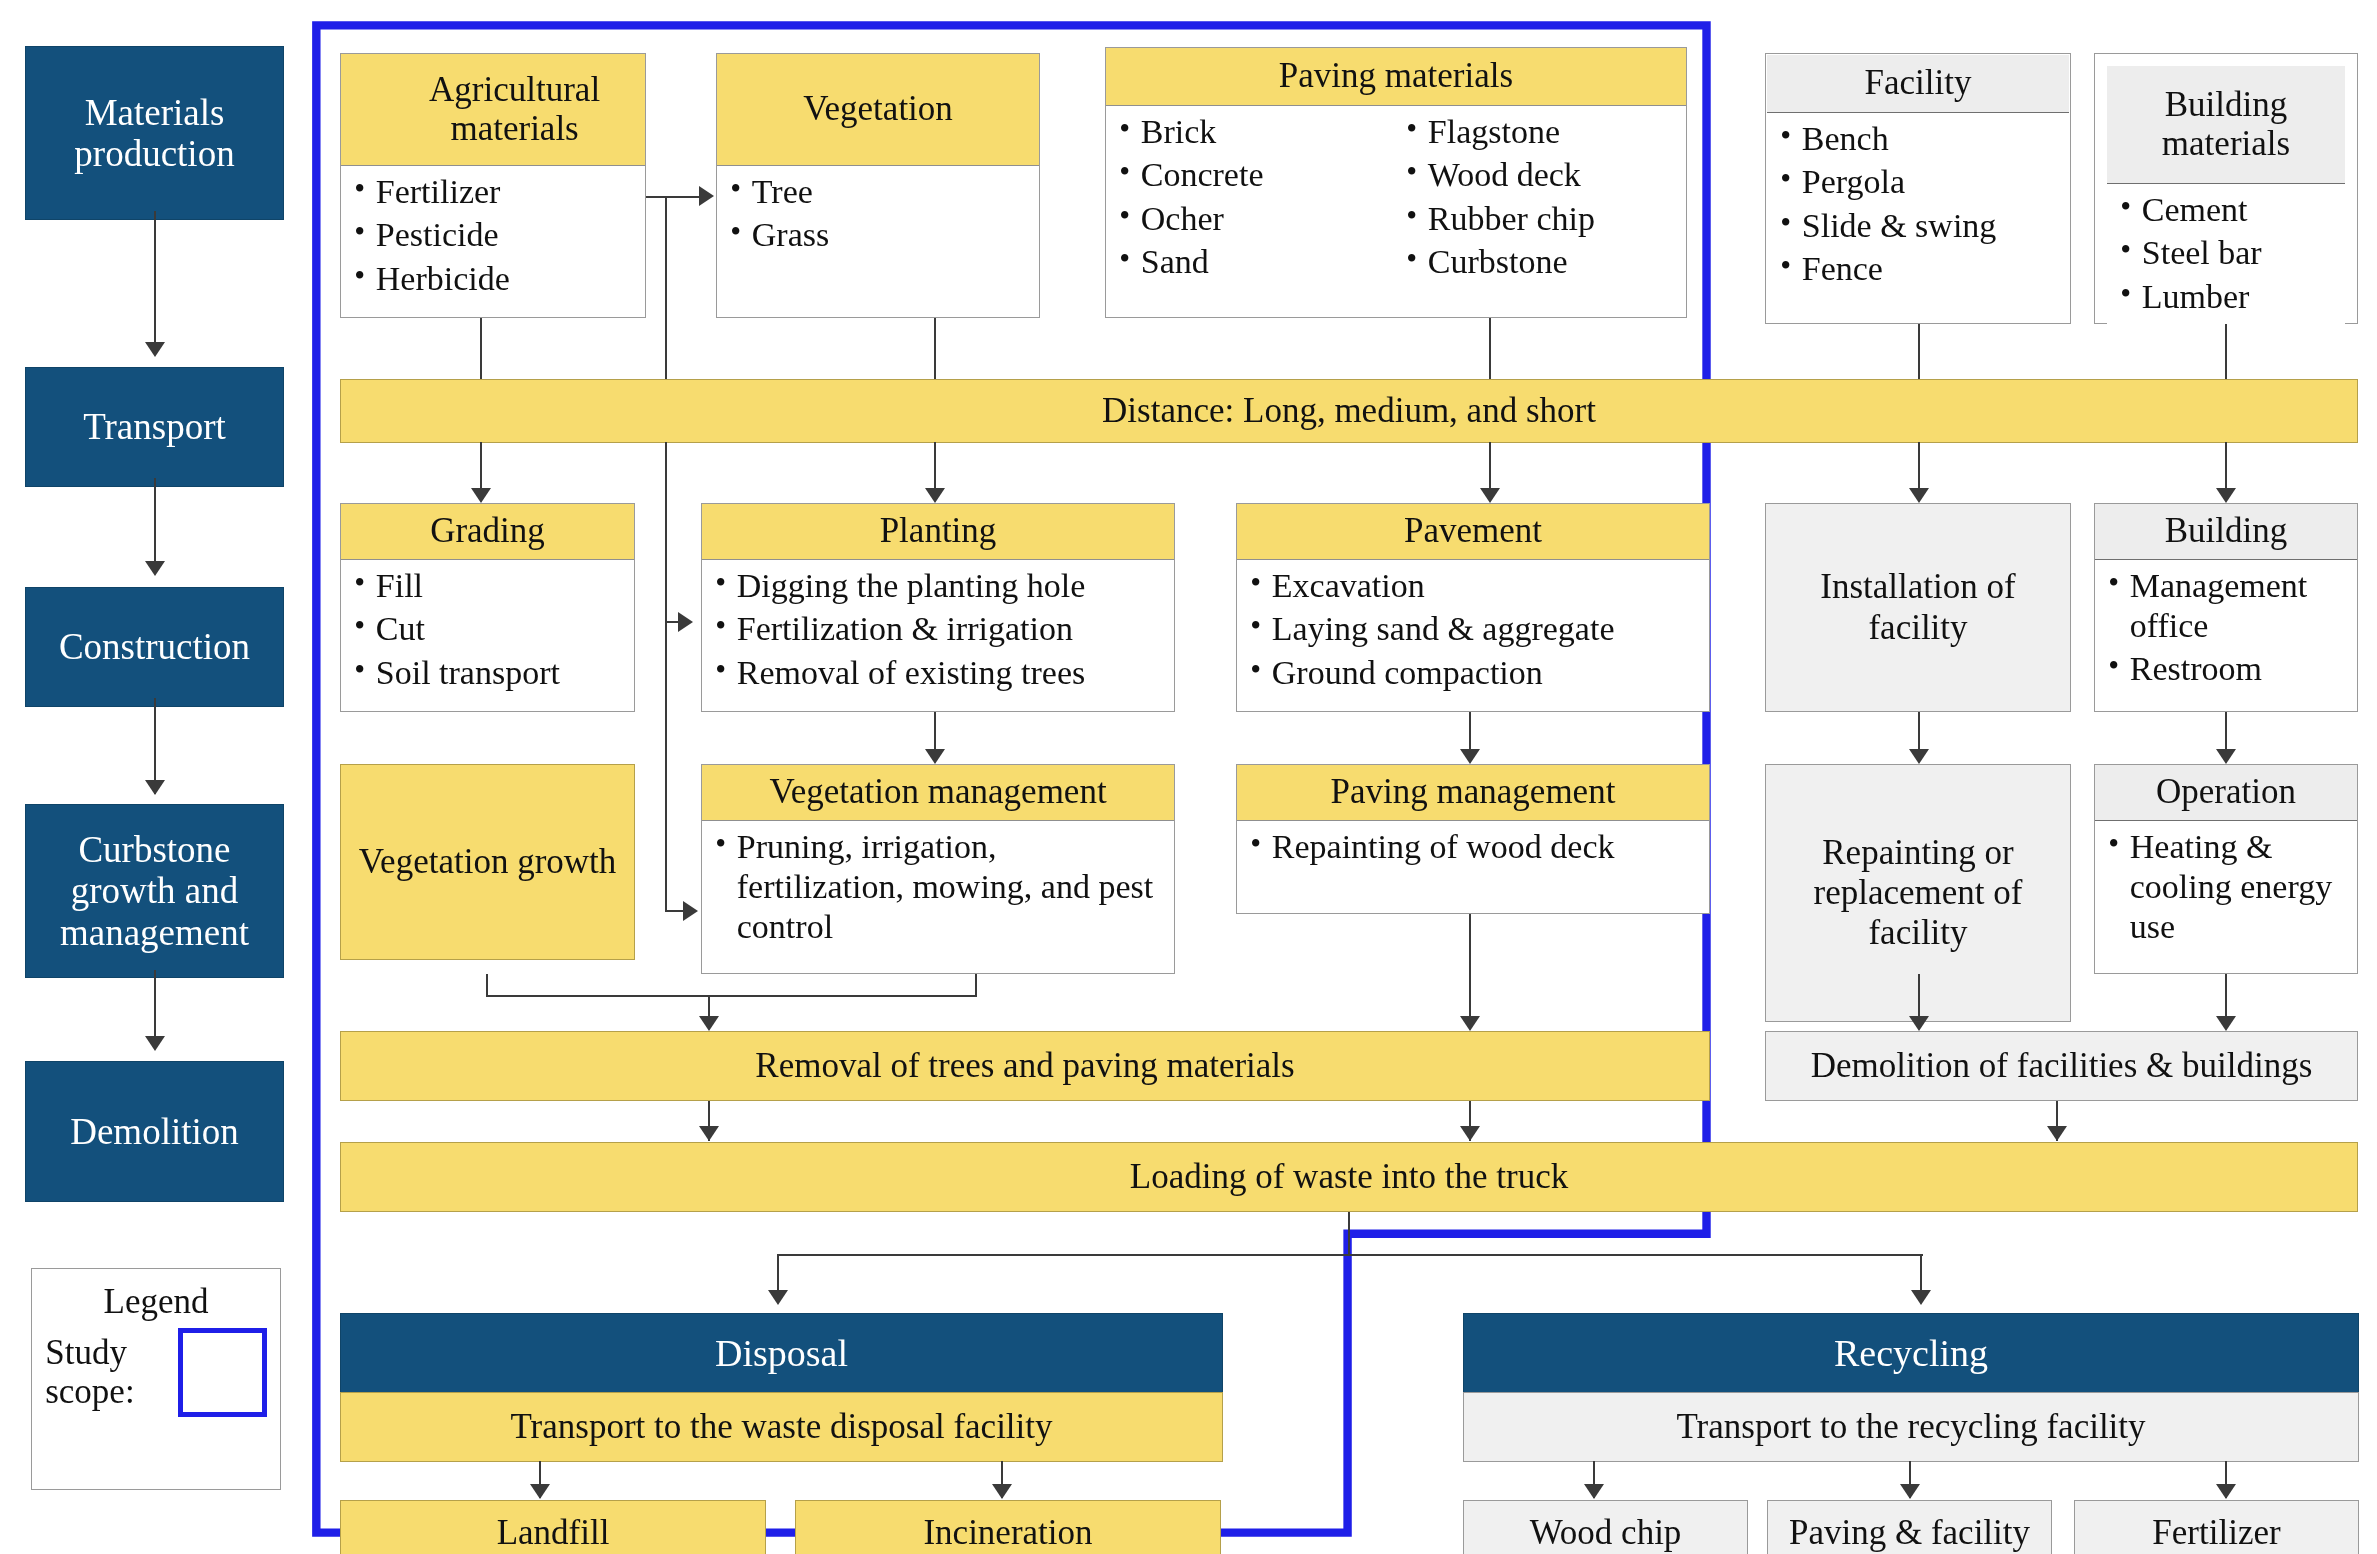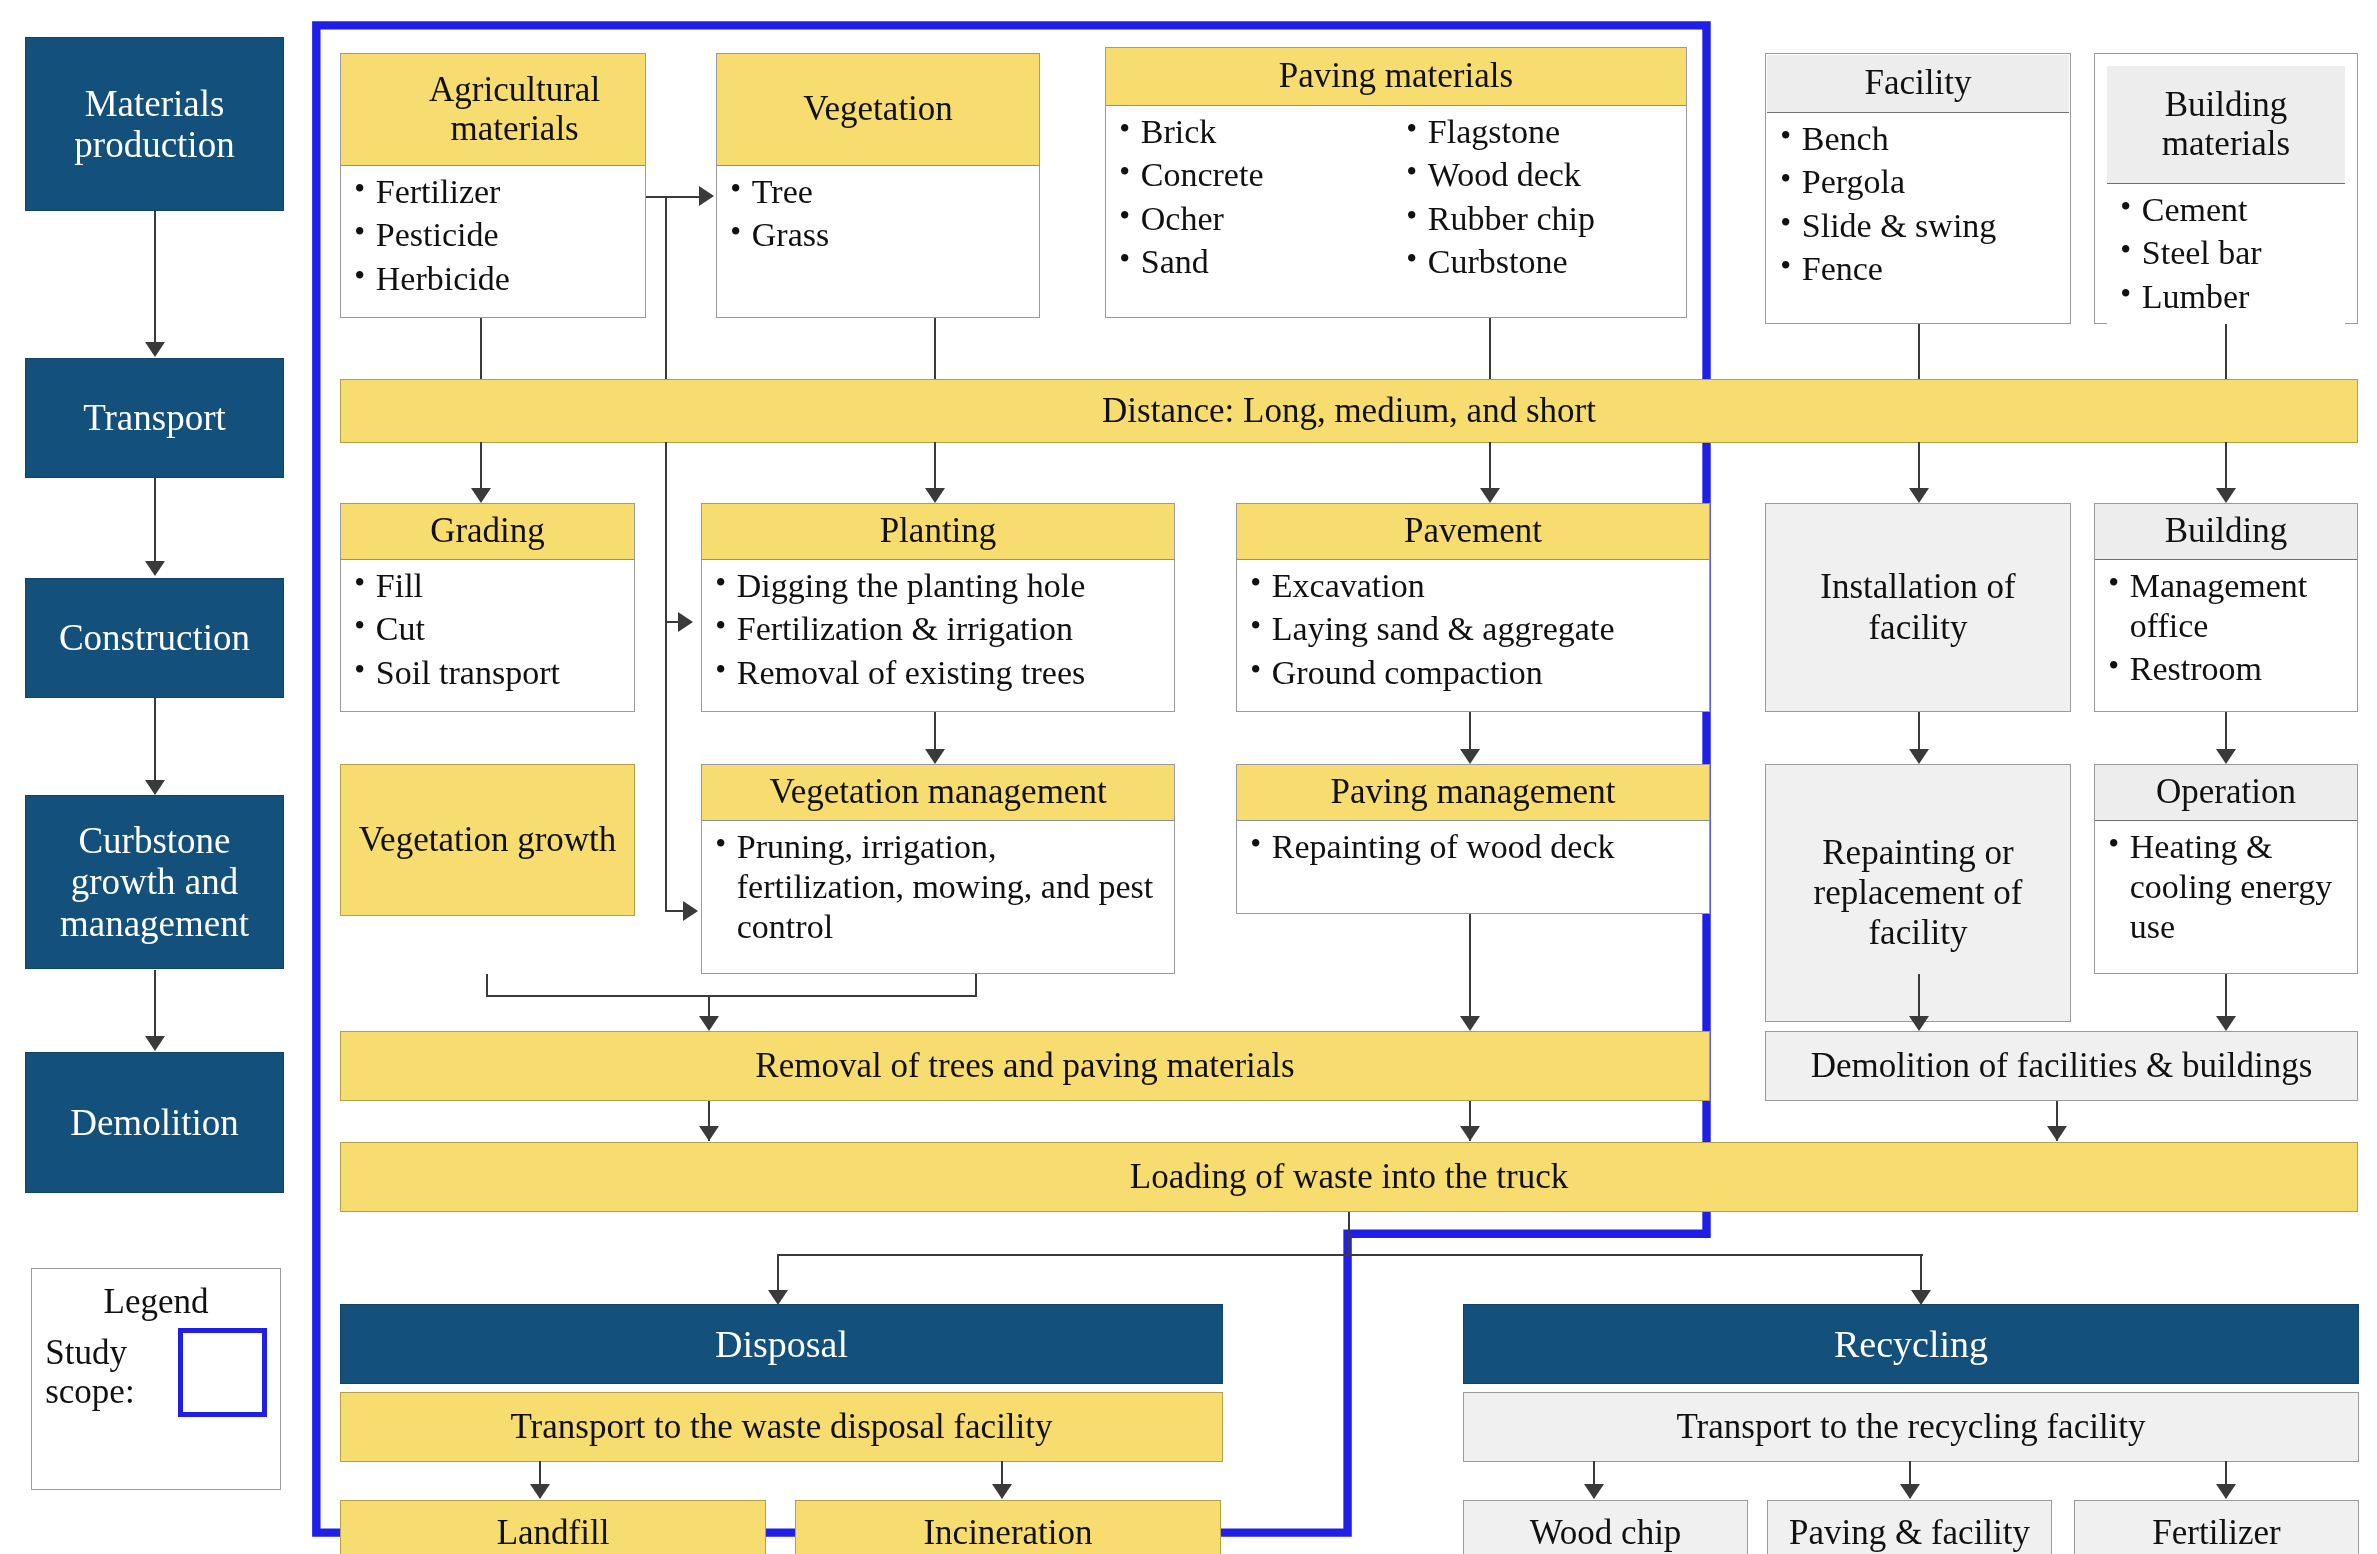--- a/index.html
+++ b/index.html
@@ -3,21 +3,21 @@
 <meta charset="utf-8">
 <style>
   html,body{margin:0;padding:0;background:#ffffff;}
   body{font-family:"Liberation Serif","DejaVu Serif",serif;}
   #canvas{position:relative;width:2377px;height:1555px;background:#fff;overflow:hidden;}
 
   
   .box{position:absolute;box-sizing:border-box;border:1.8px solid #9a9a9a;background:#ffffff;}
   .stage{background:#13507c;border:1.8px solid #0f4468;color:#ffffff;
          display:flex;align-items:center;justify-content:center;text-align:center;
-         font-size:37px;line-height:1.12;padding:2.4px 6px;}
+         font-size:37px;line-height:1.12;padding:2.4px 6px;margin-top:9px;}
   .yellow{background:#f7dc6f;border:1.8px solid #b5a04a;}
   .grey{background:#f0f0f0;border:1.8px solid #9a9a9a;}
   .plain{background:#ffffff;border:1.8px solid #9a9a9a;}
 
   .hdr{box-sizing:border-box;width:100%;display:flex;align-items:center;justify-content:center;
        text-align:center;font-size:35px;line-height:1.1;color:#111;padding:3.6px 4.8px;}
   .hdr.y{background:#f7dc6f;border-bottom:1.8px solid #8f8f8f;}
   .hdr.g{background:#ededed;border-bottom:1.8px solid #6f6f6f;}
 
   .body{box-sizing:border-box;padding:6px 3.6px 4.8px 8.4px;background:#fff;}
@@ -247,21 +247,21 @@
 
   <div class="ln vln" style="left:1469px;top:712px;height:48px;"></div>
   <div class="arrowdown" style="left:1460px;top:749px;"></div>
 
   <div class="ln vln" style="left:1918px;top:712px;height:48px;"></div>
   <div class="arrowdown" style="left:1909px;top:749px;"></div>
 
   <div class="ln vln" style="left:2225px;top:712px;height:48px;"></div>
   <div class="arrowdown" style="left:2216px;top:749px;"></div>
 
-  <div class="box yellow centertxt" style="left:340px;top:764px;width:295px;height:152px;">
+  <div class="box yellow centertxt" style="left:340px;top:764px;width:295px;height:196px;">
     <span>Vegetation growth</span>
   </div>
 
   <div class="box plain" style="left:1236px;top:764px;width:474px;height:150px;padding:0;">
     <div class="hdr y" style="height:56px;">Paving management</div>
     <div class="body">
       <ul class="items">
         <li>Repainting of wood deck</li>
       </ul>
     </div>

